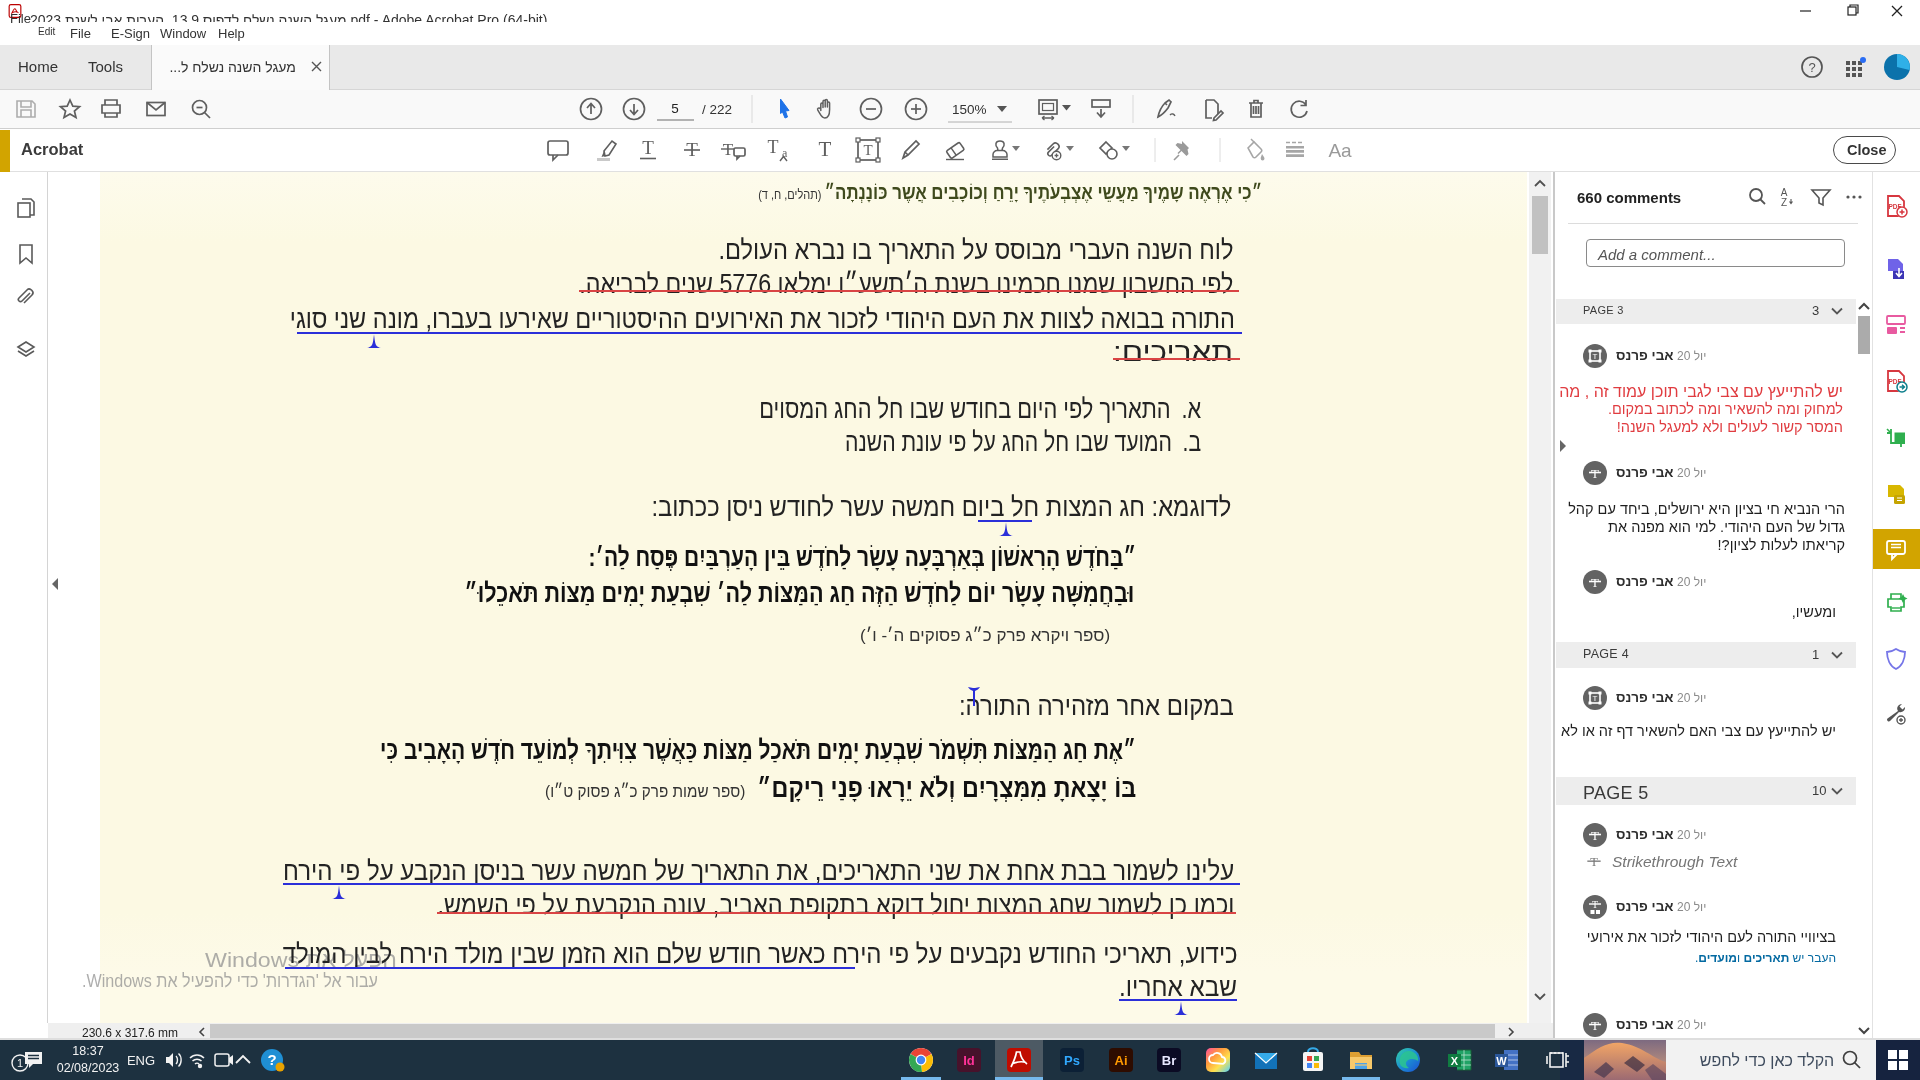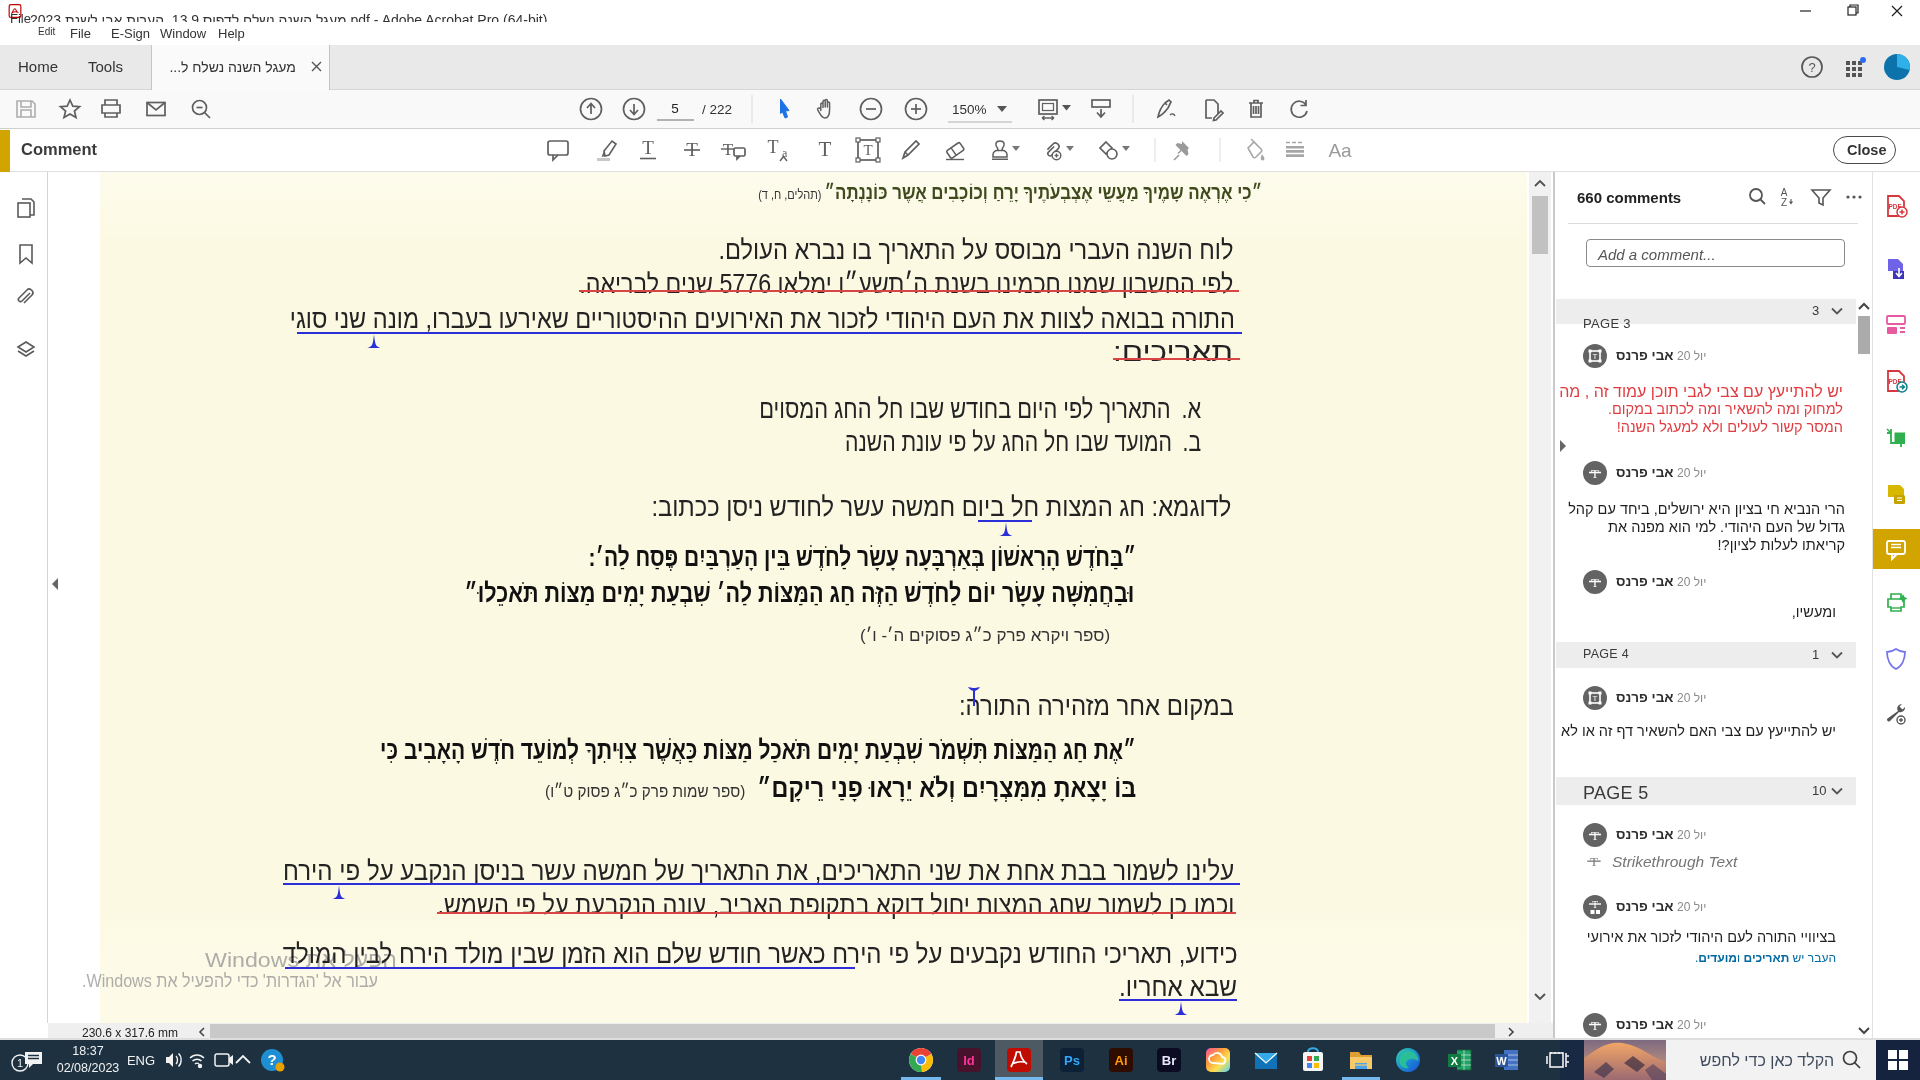--- a/index.html
+++ b/index.html
@@ -45,21 +45,21 @@
       <rect x="54" y="20" width="4" height="4"></rect>
       <rect x="60" y="20" width="4" height="4"></rect>
     </g>
     <circle cx="65" cy="7" r="3" fill="#2a6df4"></circle>
 <circle cx="99" cy="14" r="13" fill="#0b72ab"></circle>
     <path d="M99 14 L99 1 A13 13 0 0 1 111.5 17 Z" fill="#2fb0e8"></path>
   </svg>
 <div style="position:absolute;left:0;top:90px;width:1920px;height:39px;background:#f9f9f9;border-bottom:1px solid #cfcfcf"></div>
 <div style="position:absolute;left:0;top:130px;width:1920px;height:42px;background:#fff;border-bottom:1px solid #e0e0e0"></div>
 <div style="position:absolute;left:0;top:130px;width:10px;height:42px;background:#d2a400"></div>
-<div style="position:absolute;left:21px;top:140px;font-size:16.5px;font-weight:700;color:#3b3b3b">Comment</div>
+<div style="position:absolute;left:21px;top:140px;font-size:16.5px;font-weight:700;color:#3b3b3b">Acrobat</div>
 <div style="position:absolute;left:1833px;top:136px;width:63px;height:28px;border:1.6px solid #4a4a4a;border-radius:15px"></div>
 <div style="position:absolute;left:1847px;top:142px;font-size:14.5px;font-weight:700;color:#333">Close</div>
 <svg style="position:absolute;left:0;top:90px" width="1920" height="82" viewBox="0 0 1920 82">
     <g opacity="1">
       <g transform="translate(26,19)">
         <path d="M-9 -8 H6 L9 -5 V8 H-9 Z M-5 -8 V-2 H5 V-8 M-5 8 V1 H5 V8" stroke="#adadad" stroke-width="1.6" fill="none"></path>
       </g>
       <g transform="translate(70,19)">
         <path d="M0 -9 L2.8 -2.8 L9.5 -2.4 L4.4 2 L6 8.6 L0 5 L-6 8.6 L-4.4 2 L-9.5 -2.4 L-2.8 -2.8 Z" stroke="#5f5f5f" stroke-width="1.7" fill="none"></path>
       </g>
@@ -323,21 +323,21 @@
 <div style="position:absolute;left:1586px;top:239px;width:259px;height:28px;border:1.5px solid #8a8a8a;border-radius:4px;background:#fff"></div>
 <div style="position:absolute;left:1598px;top:246px;font-size:15px;font-style:italic;color:#555">Add a comment...</div>
 <svg style="position:absolute;left:1857px;top:300px" width="14" height="14">
     <path d="M2 9 L7 4 L12 9" stroke="#444" stroke-width="2" fill="none"></path>
   </svg>
 <div style="position:absolute;left:1858px;top:316px;width:12px;height:38px;background:#ababab"></div>
 <svg style="position:absolute;left:1857px;top:1024px" width="14" height="14">
     <path d="M2 4 L7 9 L12 4" stroke="#444" stroke-width="2" fill="none"></path>
   </svg>
 <div style="position:absolute;left:1556px;top:299px;width:300px;height:25px;background:#ededed"></div>
-<div style="position:absolute;left:1583px;top:316px;font-size:13px;color:#3a3a3a;letter-spacing:.3px">PAGE 3</div>
+<div style="position:absolute;left:1583px;top:304px;font-size:11px;color:#3a3a3a;letter-spacing:.3px">PAGE 3</div>
 <div style="position:absolute;left:1812px;top:303px;font-size:13px;color:#3a3a3a">3</div>
 <svg style="position:absolute;left:1830px;top:304px" width="14" height="14">
     <path d="M2 4.5 L7 9.5 L12 4.5" stroke="#555" stroke-width="1.8" fill="none"></path>
   </svg>
 <svg style="position:absolute;left:1583px;top:344px" width="24" height="24">
     <circle cx="12" cy="12" r="12" fill="#636363"></circle>
     <rect x="7" y="7" width="10" height="10" fill="none" stroke="#fff" stroke-width="1.6"></rect>
     <rect x="5.5" y="5.5" width="3" height="3" fill="#fff"></rect>
     <rect x="15.5" y="5.5" width="3" height="3" fill="#fff"></rect>
     <rect x="5.5" y="15.5" width="3" height="3" fill="#fff"></rect>

